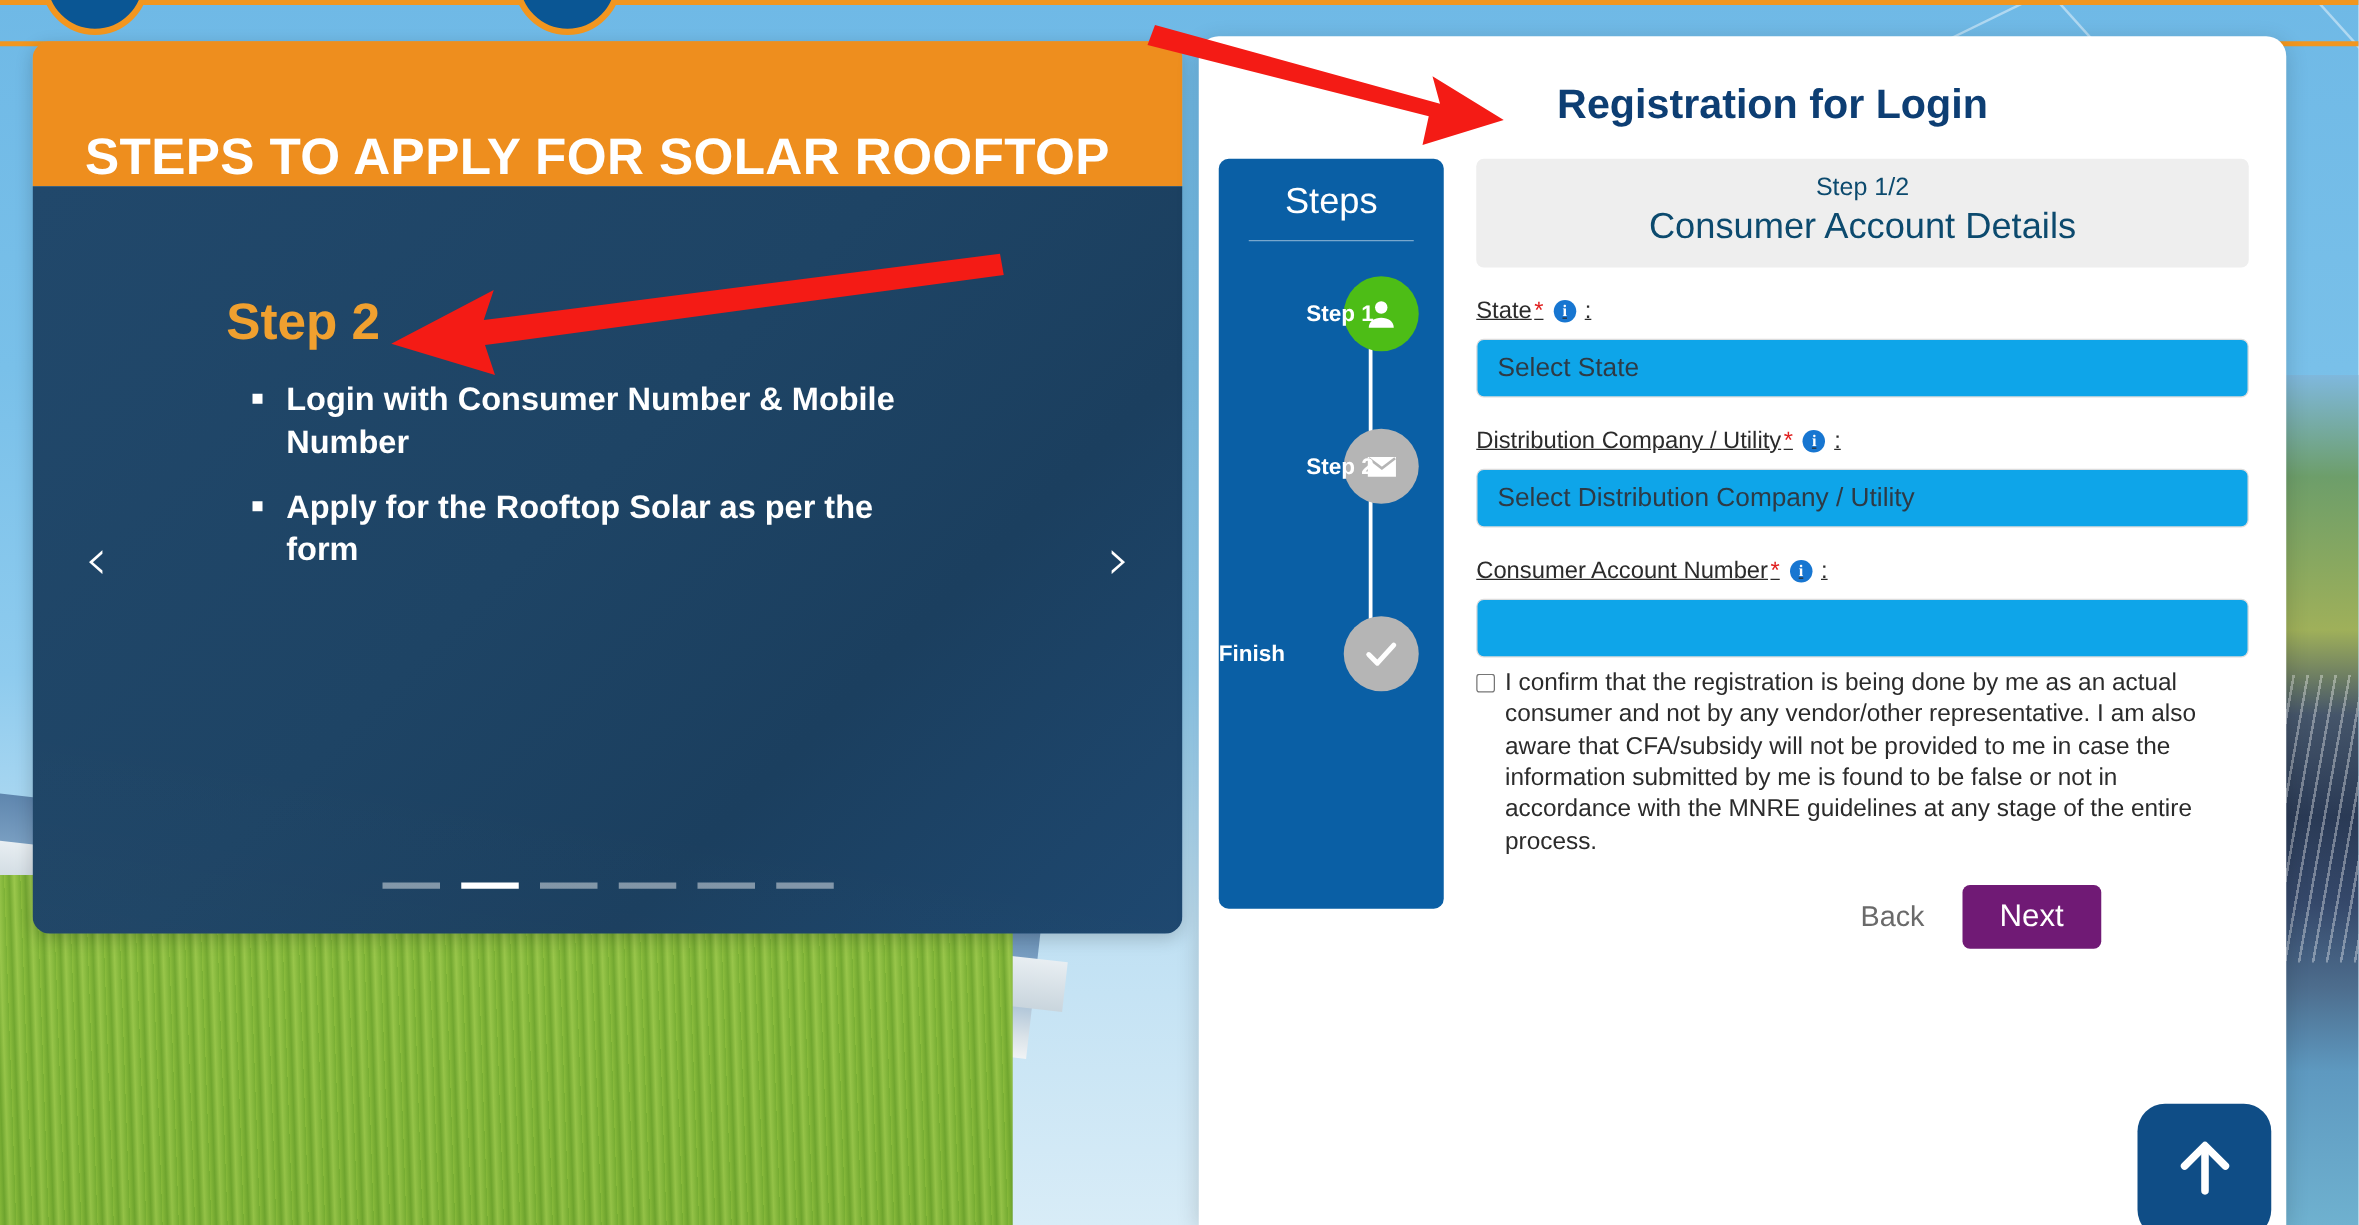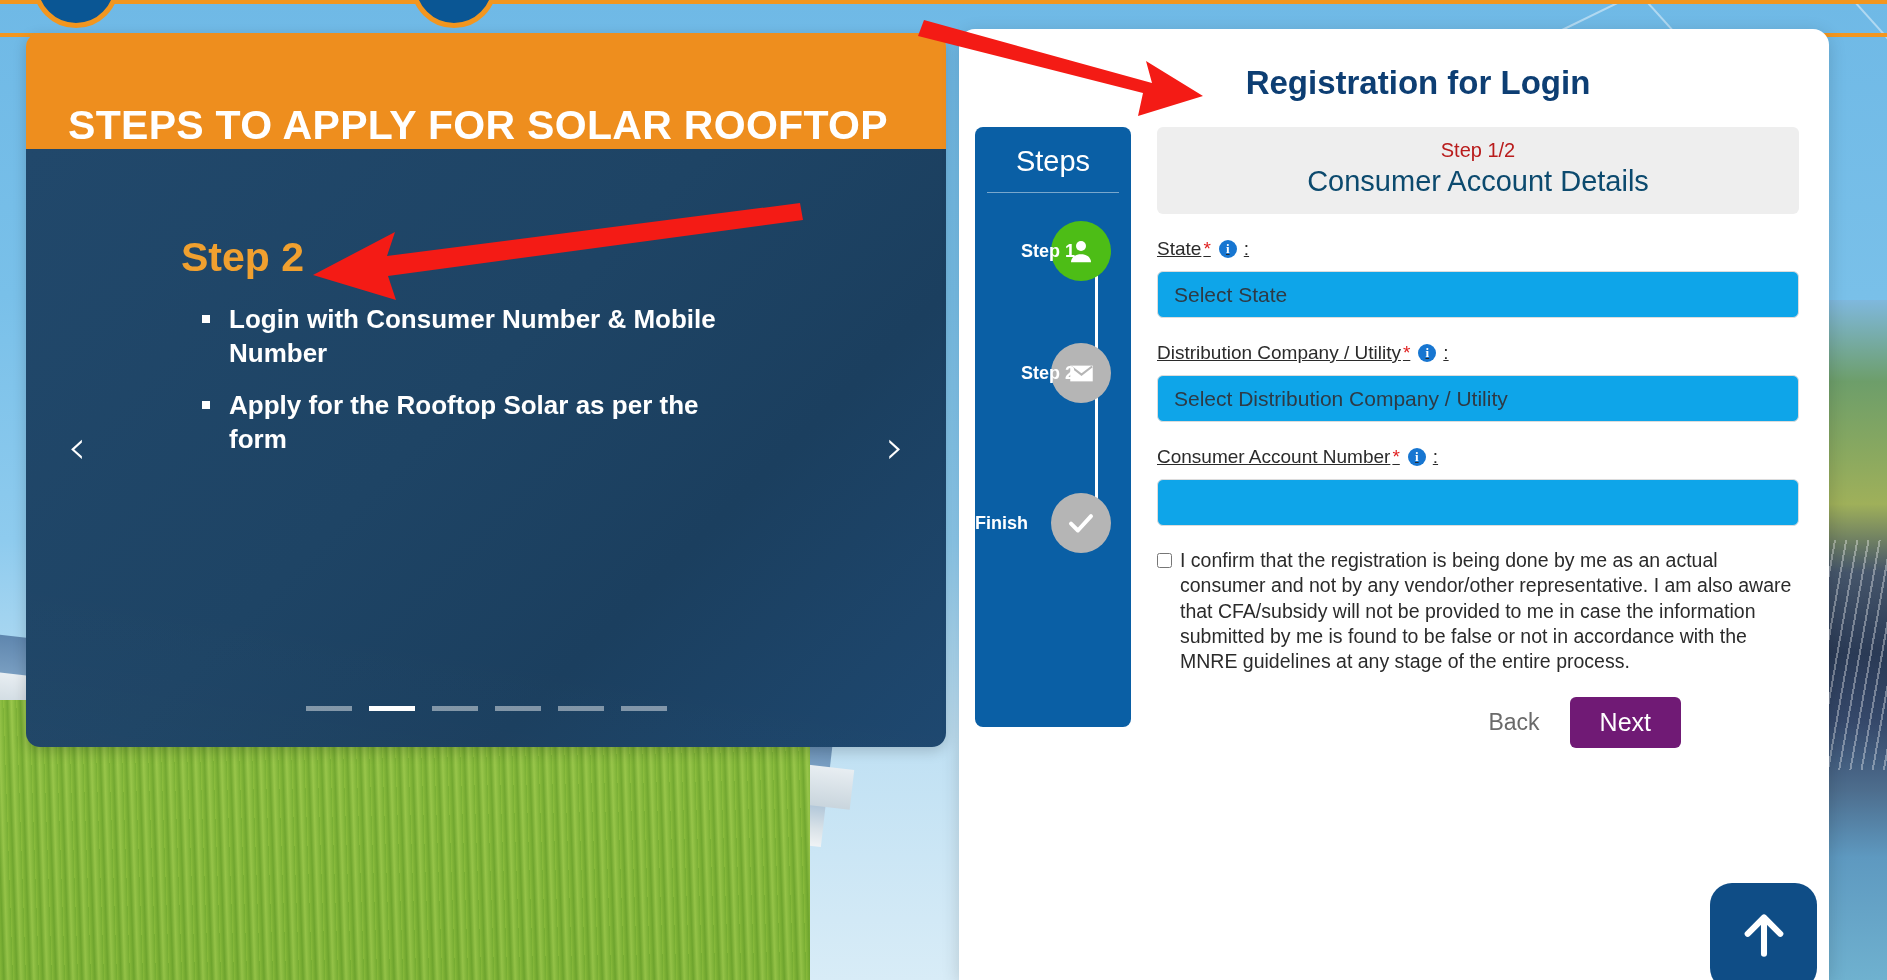--- a/index.html
+++ b/index.html
@@ -247,21 +247,21 @@
     padding-left: 48px;
   }
   #reg-inner {
     display: flex;
     margin-top: 25px;
     padding: 0 0 0 0;
   }
 
   
   #steps-sidebar {
-    width: 156px;
+    width: 180px;
     margin-left: 16px;
     background: #0a5fa5;
     border-radius: 8px;
     height: 600px;
     flex: none;
     position: relative;
     padding-top: 18px;
   }
   #steps-heading {
     color: #ffffff;
@@ -317,21 +317,21 @@
     flex: 1;
     padding: 0 30px 0 26px;
   }
   #form-head {
     background: #eeeeee;
     border-radius: 6px;
     padding: 12px 0 16px 0;
     text-align: center;
   }
   #form-step-count {
-    color: #b91c1c;
+    color: #0c4a6e;
     font-size: 20px;
   }
   #form-step-name {
     color: #0c4a6e;
     font-size: 29px;
     margin-top: 3px;
   }
   .field-group { margin-top: 24px; }
   .field-label {
     font-size: 19px;
@@ -368,21 +368,21 @@
     color: #2e3a45;
     padding: 0 16px;
     font-family: "Liberation Sans", sans-serif;
     display: flex;
     align-items: center;
   }
   input.form-control { display: block; }
   input.form-control::placeholder { color: #2e3a45; }
 
   #confirm-row {
-    margin-top: 22px;
+    margin-top: 8px;
     display: flex;
     align-items: flex-start;
     gap: 8px;
   }
   #confirm-check {
     width: 15px;
     height: 15px;
     margin-top: 5px;
     flex: none;
     cursor: pointer;

